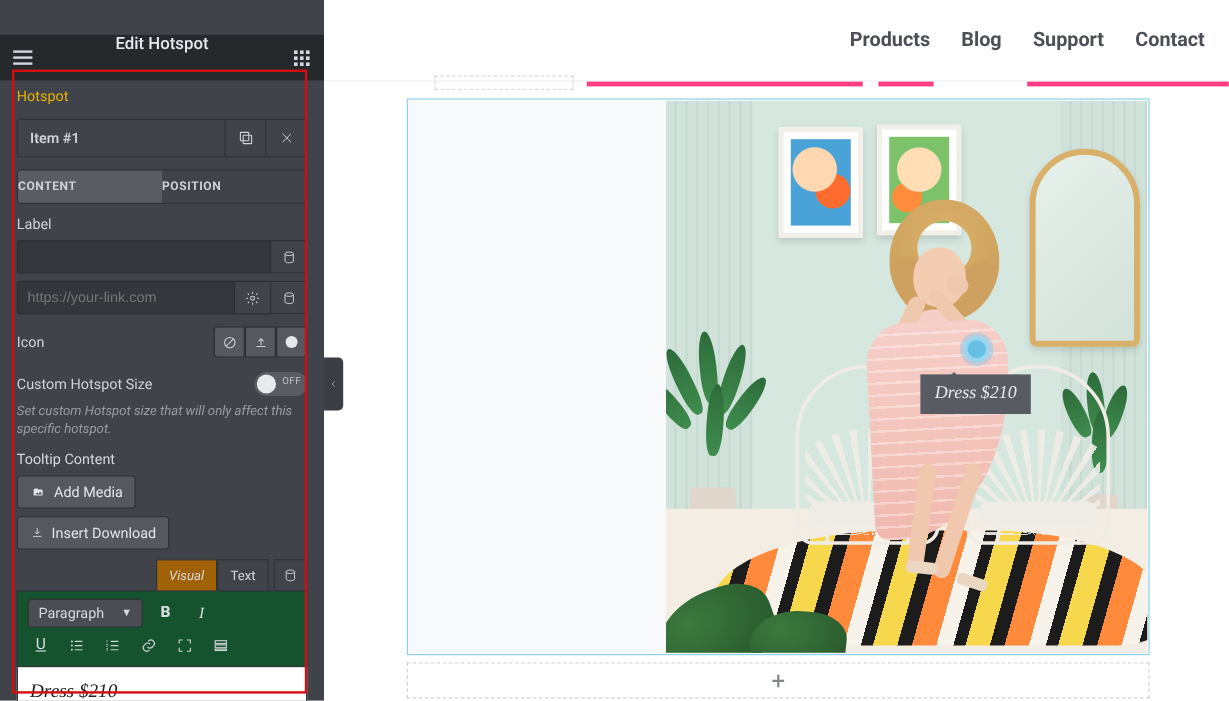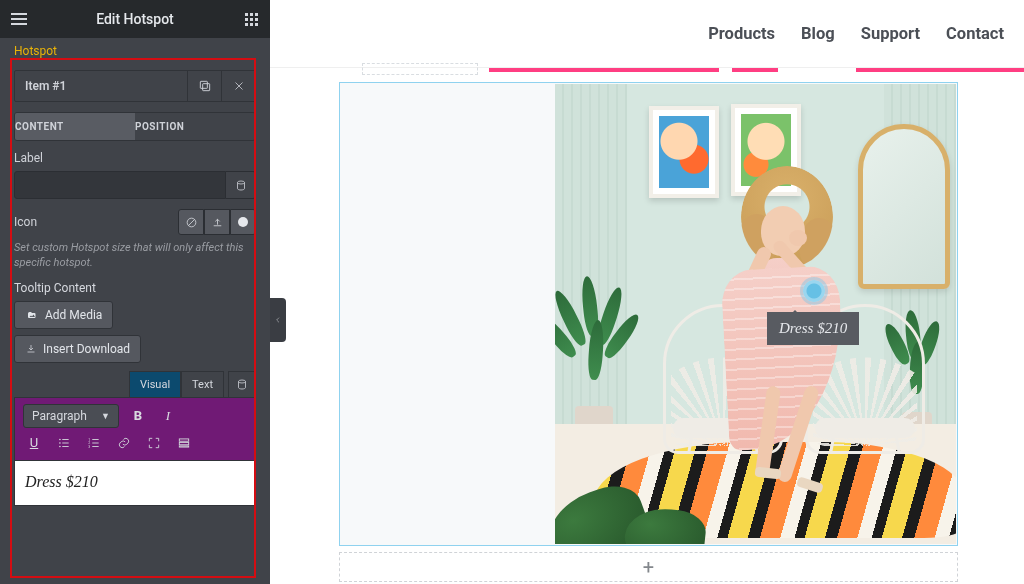--- a/index.html
+++ b/index.html
@@ -1,20 +1,20 @@
 <!DOCTYPE html>
 <html><head>
 <meta charset="utf-8">
 <style>
   * { box-sizing: border-box; margin: 0; padding: 0; }
   body { font-family: -apple-system, BlinkMacSystemFont, "Segoe UI", Roboto, Arial, sans-serif; background: #fff; width: 1024px; height: 584px; overflow: hidden; position: relative; }
 
   
   .panel { position: absolute; left: 0; top: 0; width: 270px; height: 584px; background: #404349; color: #d5d8de; font-size: 12px; }
-  .panel-header { display:flex; align-items:center; height:38px; background:#26292c; }
+  .panel-header { display:flex; align-items:flex-start; height:38px; background:#26292c;margin-top:29px; }
   .panel-header .burger { width:38px; height:38px; display:flex; align-items:center; justify-content:center; cursor:pointer; }
   .panel-header .burger span, .panel-header .burger span:before, .panel-header .burger span:after { content:""; display:block; width:16px; height:2px; background:#d5d8de; position:relative; }
   .panel-header .burger span:before { position:absolute; top:-5px; }
   .panel-header .burger span:after  { position:absolute; top: 5px; }
   .panel-header .title { flex:1; text-align:center; color:#e5e8ec; font-size:14px; font-weight:500; }
   .panel-header .grid-btn { width:38px; height:38px; display:flex; align-items:center; justify-content:center; cursor:pointer; }
   .dots9 { display:grid; grid-template-columns:repeat(3,3px); grid-template-rows:repeat(3,3px); gap:2px; }
   .dots9 i { display:block; width:3px; height:3px; background:#d5d8de; }
 
   .section-label { padding:6px 14px; color:#eab308; font-size:12px; }
@@ -48,24 +48,24 @@
   .toggle .knob { width:16px; height:16px; background:#e8eaee; border-radius:50%; position:absolute; top:2px; left:2px; }
   .toggle .off { position:absolute; right:5px; top:3px; font-size:8px; color:#bfc2c8; letter-spacing:.5px; }
 
   .helper { margin-top:6px; font-size:11px; font-style:italic; color:#9a9da3; line-height:1.35; }
 
   .group { margin-top:10px; }
   .btn-grey { display:inline-flex; align-items:center; gap:6px; background:#55585f; border:1px solid #303338; color:#e2e5ea; padding:6px 10px; font-size:12px; border-radius:3px; cursor:pointer; margin-top:6px; }
 
   .editor-tabs { display:flex; justify-content:flex-end; align-items:stretch; margin-top:8px; }
   .editor-tabs .etab { padding:6px 10px; font-size:11px; border:1px solid #303338; border-bottom:none; background:#404349; cursor:pointer; }
-  .editor-tabs .etab.active { background:#0c4a6e; }
+  .editor-tabs .etab.active { background:#a16207;font-style:italic; }
   .editor-tabs .trash { width:28px; border:1px solid #303338; border-bottom:none; display:flex; align-items:center; justify-content:center; cursor:pointer; margin-left:4px; }
 
-  .toolbar { background:#701a75; border:1px solid #303338; padding:4px; }
+  .toolbar { background:#14532d; border:1px solid #303338; padding:4px; }
   .toolbar-row { display:flex; align-items:center; gap:8px; padding:2px 4px; }
   .select-fake { display:flex; align-items:center; gap:8px; background:#4a4d54; border:1px solid #303338; padding:4px 8px; font-size:12px; border-radius:3px; cursor:pointer; min-width:96px; }
   .select-fake .caret { margin-left:auto; font-size:9px; }
   .tb-btn { width:22px; height:22px; display:flex; align-items:center; justify-content:center; cursor:pointer; color:#d8dbe0; font-size:13px; }
   .tb-btn svg { width:14px; height:14px; }
 
   .editor-body { background:#fff; border:1px solid #303338; border-top:none; padding:12px 10px 14px 10px; min-height:44px; }
   .editor-body .content-text { font-family: Georgia, 'Times New Roman', serif; font-style: italic; font-size:16px; color:#222; }
 
   
@@ -206,20 +206,35 @@
     <div class="field-row">
       <input type="text" value="" style="">
       <div class="btn-sq">
         <svg width="12" height="13" viewBox="0 0 24 24">
             <ellipse class="stroke" cx="12" cy="6" rx="7" ry="3"></ellipse>
             <path class="stroke" d="M5 6v12c0 1.7 3.1 3 7 3s7-1.3 7-3V6"></path>
           </svg>
       </div>
     </div>
 
+    <div class="field-row">
+      <input type="text" placeholder="https://your-link.com" style="">
+      <div class="btn-sq">
+        <svg width="13" height="13" viewBox="0 0 24 24">
+            <circle class="stroke" cx="12" cy="12" r="3"></circle>
+            <path class="stroke" d="M12 2v3M12 19v3M2 12h3M19 12h3M4.6 4.6l2.1 2.1M17.3 17.3l2.1 2.1M4.6 19.4l2.1-2.1M17.3 6.7l2.1-2.1"></path>
+          </svg>
+      </div>
+      <div class="btn-sq">
+        <svg width="12" height="13" viewBox="0 0 24 24">
+            <ellipse class="stroke" cx="12" cy="6" rx="7" ry="3"></ellipse>
+            <path class="stroke" d="M5 6v12c0 1.7 3.1 3 7 3s7-1.3 7-3V6"></path>
+          </svg>
+      </div>
+    </div>
 
     <div class="icon-row">
       <div class="lbl">Icon</div>
       <div class="pillset">
         <div class="pill">
             <svg width="13" height="13" viewBox="0 0 24 24">
               <circle class="stroke" cx="12" cy="12" r="8"></circle>
               <path class="stroke" d="M6 18L18 6"></path>
             </svg>
           </div>
@@ -227,20 +242,27 @@
             <svg width="13" height="13" viewBox="0 0 24 24">
               <path class="stroke" d="M12 16V6M8 10l4-4 4 4M5 18h14"></path>
             </svg>
           </div>
         <div class="pill">
             <span class="circle"></span>
           </div>
       </div>
     </div>
 
+    <div class="toggle-row">
+      <div class="lbl">Custom Hotspot Size</div>
+      <div class="toggle">
+          <div class="knob"></div>
+          <div class="off">OFF</div>
+        </div>
+    </div>
     <div class="helper">Set custom Hotspot size that will only affect this specific hotspot.</div>
 
     <div class="group">
       <div>Tooltip Content</div>
       <div class="btn-grey">
         <svg width="14" height="12" viewBox="0 0 24 24">
             <path fill="#e2e5ea" d="M4 9a3 3 0 013-3h3l2 2h5a2 2 0 012 2v6a2 2 0 01-2 2H6a2 2 0 01-2-2V9z"></path>
             <path fill="#55585f" d="M10 13l2 2 3-4 3 5H7z"></path>
           </svg>
         <span>Add Media</span>

